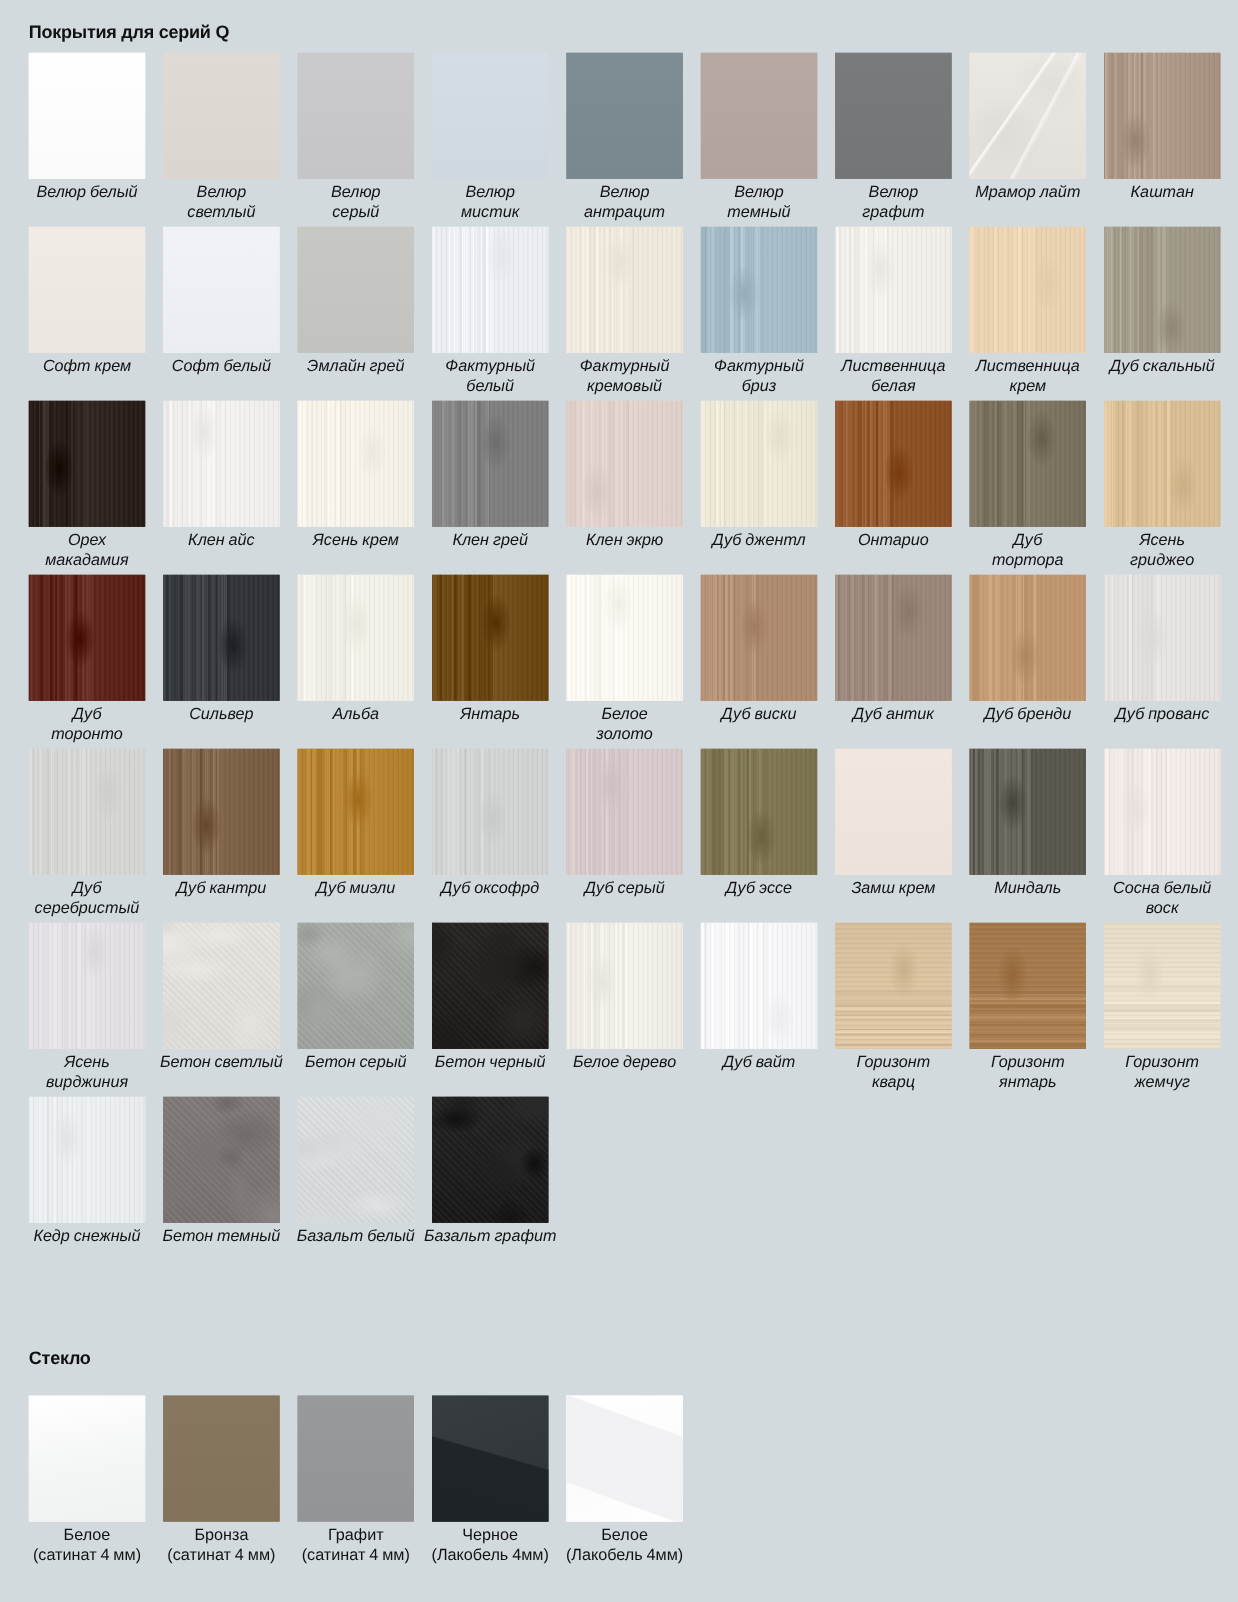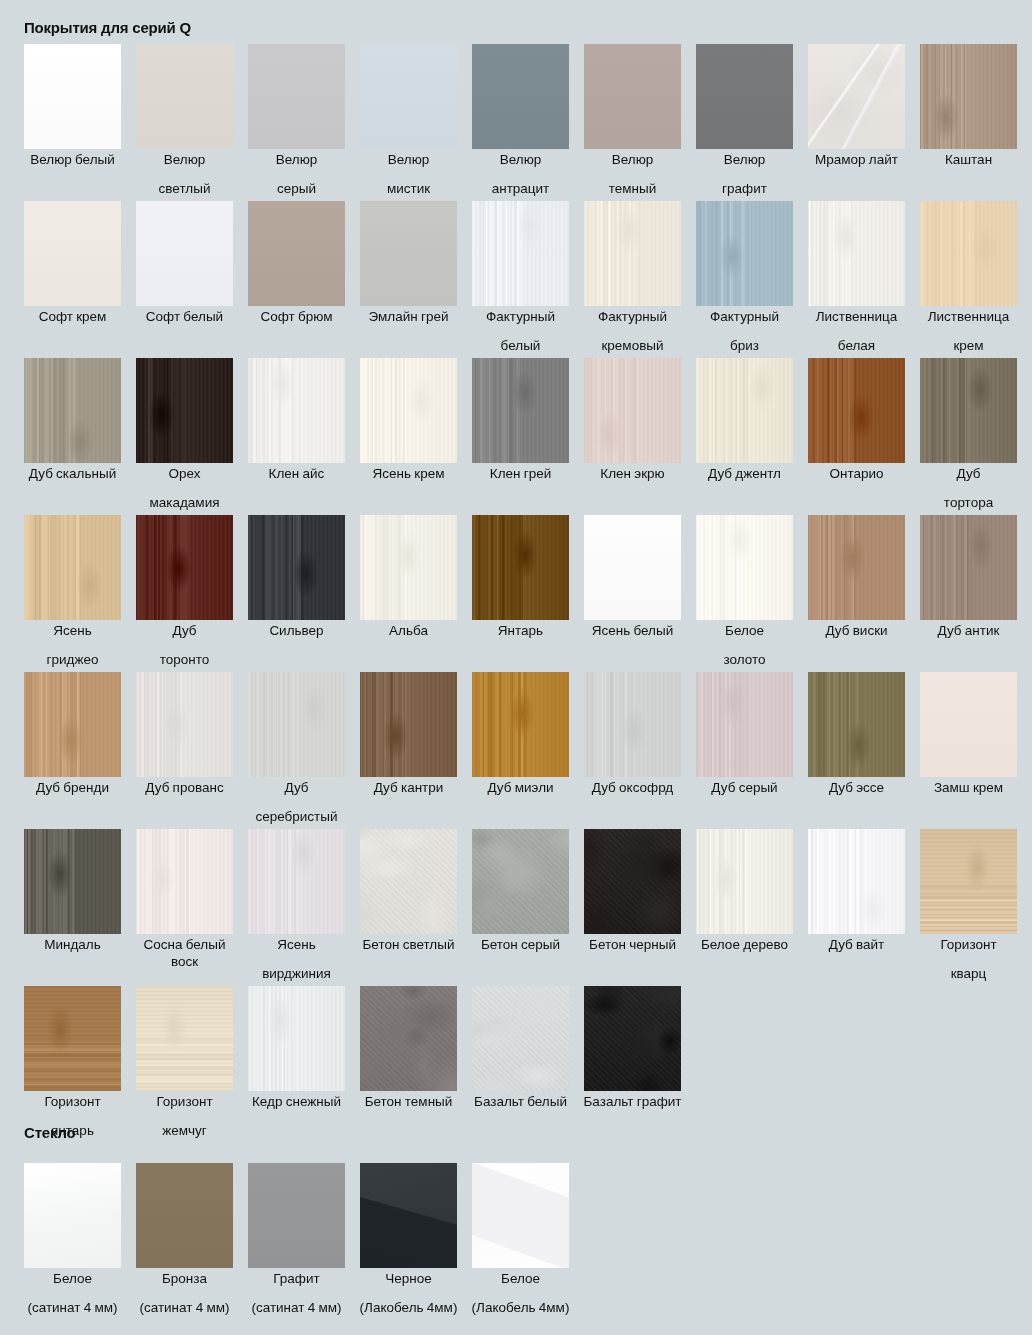--- a/index.html
+++ b/index.html
@@ -55,25 +55,26 @@
     font-size:13.5px;
     line-height:16.5px;
     text-align:center;
     color:#121212;
     margin-top:3px;
     margin-bottom:4px;
     width:112px;
     word-spacing:-0.5px;
   }
   .glass .swatch-label{width:116px;}
-  .label-sub{display:block;margin-top:12px;}
+  .label-sub{display:block;}
 
   
   #grid-coatings{
     row-gap:0px;
+    font-style:italic;
   }
 </style>
 </head>
 <body>
 
 <div class="page">
 
   <h2 class="section-title" id="title-coatings">Покрытия для серий Q</h2>
 
   <div class="grid" id="grid-coatings">
@@ -115,24 +116,20 @@
       </div>
       <div class="swatch-cell">
         <span class="swatch" style="background-color: rgb(238, 234, 227); background-image: linear-gradient(rgb(240, 236, 229), rgb(235, 231, 224));"></span>
         <div class="swatch-label">Софт крем</div>
       </div>
       <div class="swatch-cell">
         <span class="swatch" style="background-color: rgb(238, 240, 245); background-image: linear-gradient(rgb(240, 242, 247), rgb(235, 237, 242));"></span>
         <div class="swatch-label">Софт белый</div>
       </div>
       <div class="swatch-cell">
-        <span class="swatch" style="background-color: rgb(179, 165, 153); background-image: linear-gradient(rgb(181, 167, 155), rgb(176, 162, 150));"></span>
-        <div class="swatch-label">Софт брюм</div>
-      </div>
-      <div class="swatch-cell">
         <span class="swatch" style="background-color: rgb(197, 197, 194); background-image: linear-gradient(rgb(199, 199, 196), rgb(194, 194, 191));"></span>
         <div class="swatch-label">Эмлайн грей</div>
       </div>
       <div class="swatch-cell">
         <span class="swatch" style="background-color: rgb(238, 242, 246); background-image: radial-gradient(18% 32% at 60% 23%, rgb(227, 231, 235) 0%, rgba(0, 0, 0, 0) 72%), repeating-linear-gradient(90deg, rgba(0, 0, 0, 0.043) 0px, rgba(255, 255, 255, 0.05) 1px, rgba(0, 0, 0, 0) 3px, rgba(0, 0, 0, 0.05) 4px), linear-gradient(90deg, rgb(243, 247, 251) 0%, rgb(240, 244, 248) 2.7%, rgb(235, 239, 243) 2.7%, rgb(237, 241, 245) 3.6%, rgb(237, 241, 245) 3.6%, rgb(238, 242, 246) 6.8%, rgb(233, 237, 241) 6.8%, rgb(236, 240, 244) 8.5%, rgb(232, 236, 240) 8.5%, rgb(236, 240, 244) 11.8%, rgb(232, 236, 240) 11.8%, rgb(236, 240, 244) 13%, rgb(233, 237, 241) 13%, rgb(236, 240, 244) 14.9%, rgb(247, 251, 255) 14.9%, rgb(242, 246, 250) 16.8%, rgb(235, 239, 243) 16.8%, rgb(237, 241, 245) 19%, rgb(245, 249, 253) 19%, rgb(241, 245, 249) 22.3%, rgb(233, 237, 241) 22.3%, rgb(236, 240, 244) 23.8%, rgb(229, 233, 237) 23.8%, rgb(234, 238, 242) 25.9%, rgb(243, 247, 251) 25.9%, rgb(240, 244, 248) 27.2%, rgb(247, 251, 255) 27.2%, rgb(242, 246, 250) 30.6%, rgb(236, 240, 244) 30.6%, rgb(237, 241, 245) 33.9%, rgb(238, 242, 246) 33.9%, rgb(238, 242, 246) 35.3%, rgb(247, 251, 255) 35.3%, rgb(242, 246, 250) 36.2%, rgb(240, 244, 248) 36.2%, rgb(239, 243, 247) 38.9%, rgb(231, 235, 239) 38.9%, rgb(235, 239, 243) 41.1%, rgb(243, 247, 251) 41.1%, rgb(240, 244, 248) 43.3%, rgb(229, 233, 237) 43.3%, rgb(234, 238, 242) 46.8%, rgb(249, 253, 255) 46.8%, rgb(242, 246, 250) 48.9%, rgb(244, 248, 252) 48.9%, rgb(240, 244, 248) 51.8%, rgb(239, 243, 247) 51.8%, rgb(239, 243, 247) 53.7%, rgb(236, 240, 244) 53.7%, rgb(237, 241, 245) 55.9%, rgb(232, 236, 240) 55.9%, rgb(236, 240, 244) 58%, rgb(235, 239, 243) 100%);"></span>
         <div class="swatch-label">Фактурный<span class="label-sub">белый</span></div>
       </div>
       <div class="swatch-cell">
         <span class="swatch" style="background-color: rgb(242, 236, 224); background-image: radial-gradient(18% 32% at 46% 28%, rgb(231, 225, 213) 0%, rgba(0, 0, 0, 0) 72%), repeating-linear-gradient(90deg, rgba(0, 0, 0, 0.043) 0px, rgba(255, 255, 255, 0.05) 1px, rgba(0, 0, 0, 0) 3px, rgba(0, 0, 0, 0.05) 4px), linear-gradient(90deg, rgb(242, 236, 224) 0%, rgb(242, 236, 224) 1.9%, rgb(247, 241, 229) 1.9%, rgb(244, 238, 226) 3%, rgb(240, 234, 222) 3%, rgb(241, 235, 223) 6.1%, rgb(243, 237, 225) 6.1%, rgb(242, 236, 224) 7.4%, rgb(244, 238, 226) 7.4%, rgb(243, 237, 225) 10.8%, rgb(238, 232, 220) 10.8%, rgb(240, 234, 222) 13.1%, rgb(249, 243, 231) 13.1%, rgb(245, 239, 227) 14.5%, rgb(245, 239, 227) 14.5%, rgb(243, 237, 225) 16.2%, rgb(250, 244, 232) 16.2%, rgb(245, 239, 227) 19.2%, rgb(235, 229, 217) 19.2%, rgb(239, 233, 221) 22.5%, rgb(234, 228, 216) 22.5%, rgb(239, 233, 221) 25.2%, rgb(253, 247, 235) 25.2%, rgb(246, 240, 228) 27.7%, rgb(241, 235, 223) 27.7%, rgb(242, 236, 224) 31.1%, rgb(236, 230, 218) 31.1%, rgb(240, 234, 222) 33.6%, rgb(250, 244, 232) 33.6%, rgb(245, 239, 227) 34.8%, rgb(243, 237, 225) 34.8%, rgb(242, 236, 224) 37.6%, rgb(234, 228, 216) 37.6%, rgb(239, 233, 221) 39.3%, rgb(247, 241, 229) 39.3%, rgb(244, 238, 226) 40.9%, rgb(241, 235, 223) 40.9%, rgb(242, 236, 224) 42.7%, rgb(234, 228, 216) 42.7%, rgb(239, 233, 221) 44.6%, rgb(246, 240, 228) 44.6%, rgb(244, 238, 226) 46%, rgb(247, 241, 229) 46%, rgb(244, 238, 226) 48.9%, rgb(241, 235, 223) 48.9%, rgb(241, 235, 223) 51.7%, rgb(245, 239, 227) 51.7%, rgb(243, 237, 225) 54.3%, rgb(236, 230, 218) 54.3%, rgb(239, 233, 221) 56.5%, rgb(234, 228, 216) 56.5%, rgb(239, 233, 221) 58.6%, rgb(239, 233, 221) 100%);"></span>
         <div class="swatch-label">Фактурный<span class="label-sub">кремовый</span></div>
@@ -199,24 +196,20 @@
       </div>
       <div class="swatch-cell">
         <span class="swatch" style="background-color: rgb(243, 241, 232); background-image: radial-gradient(18% 32% at 50% 39%, rgb(232, 230, 221) 0%, rgba(0, 0, 0, 0) 72%), repeating-linear-gradient(90deg, rgba(0, 0, 0, 0.043) 0px, rgba(255, 255, 255, 0.05) 1px, rgba(0, 0, 0, 0) 3px, rgba(0, 0, 0, 0.05) 4px), linear-gradient(90deg, rgb(244, 242, 233) 0%, rgb(243, 241, 232) 2.1%, rgb(235, 233, 224) 2.1%, rgb(240, 238, 229) 3.7%, rgb(244, 242, 233) 3.7%, rgb(243, 241, 232) 5.3%, rgb(253, 251, 242) 5.3%, rgb(247, 245, 236) 6.8%, rgb(251, 249, 240) 6.8%, rgb(246, 244, 235) 9.2%, rgb(247, 245, 236) 9.2%, rgb(244, 242, 233) 11.8%, rgb(249, 247, 238) 11.8%, rgb(245, 243, 234) 14.9%, rgb(242, 240, 231) 14.9%, rgb(243, 241, 232) 18.3%, rgb(242, 240, 231) 18.3%, rgb(243, 241, 232) 19.7%, rgb(242, 240, 231) 19.7%, rgb(243, 241, 232) 22.7%, rgb(237, 235, 226) 22.7%, rgb(241, 239, 230) 25.7%, rgb(235, 233, 224) 25.7%, rgb(240, 238, 229) 28.9%, rgb(241, 239, 230) 28.9%, rgb(242, 240, 231) 29.9%, rgb(241, 239, 230) 29.9%, rgb(242, 240, 231) 31.5%, rgb(242, 240, 231) 31.5%, rgb(242, 240, 231) 32.7%, rgb(251, 249, 240) 32.7%, rgb(246, 244, 235) 34.3%, rgb(240, 238, 229) 34.3%, rgb(242, 240, 231) 36%, rgb(245, 243, 234) 36%, rgb(244, 242, 233) 38%, rgb(235, 233, 224) 38%, rgb(240, 238, 229) 39.4%, rgb(236, 234, 225) 39.4%, rgb(240, 238, 229) 42.3%, rgb(244, 242, 233) 42.3%, rgb(244, 242, 233) 43.9%, rgb(243, 241, 232) 43.9%, rgb(243, 241, 232) 45.9%, rgb(250, 248, 239) 45.9%, rgb(246, 244, 235) 46.7%, rgb(254, 252, 243) 46.7%, rgb(247, 245, 236) 47.9%, rgb(246, 244, 235) 47.9%, rgb(244, 242, 233) 49.8%, rgb(249, 247, 238) 49.8%, rgb(245, 243, 234) 50.8%, rgb(240, 238, 229) 100%);"></span>
         <div class="swatch-label">Альба</div>
       </div>
       <div class="swatch-cell">
         <span class="swatch" style="background-color: rgb(107, 71, 18); background-image: radial-gradient(18% 32% at 55% 38%, rgb(83, 47, 0) 0%, rgba(0, 0, 0, 0) 72%), repeating-linear-gradient(90deg, rgba(0, 0, 0, 0.043) 0px, rgba(255, 255, 255, 0.05) 1px, rgba(0, 0, 0, 0) 3px, rgba(0, 0, 0, 0.05) 4px), linear-gradient(90deg, rgb(114, 78, 25) 0%, rgb(110, 74, 21) 2.4%, rgb(126, 90, 37) 2.4%, rgb(115, 79, 26) 4%, rgb(100, 64, 11) 4%, rgb(104, 68, 15) 5.3%, rgb(104, 68, 15) 5.3%, rgb(106, 70, 17) 6.2%, rgb(96, 60, 7) 6.2%, rgb(102, 66, 13) 7.1%, rgb(92, 56, 3) 7.1%, rgb(101, 65, 12) 8.9%, rgb(109, 73, 20) 8.9%, rgb(108, 72, 19) 10.5%, rgb(107, 71, 18) 10.5%, rgb(107, 71, 18) 13.7%, rgb(105, 69, 16) 13.7%, rgb(106, 70, 17) 16.3%, rgb(119, 83, 30) 16.3%, rgb(112, 76, 23) 19.1%, rgb(91, 55, 2) 19.1%, rgb(101, 65, 12) 22.4%, rgb(116, 80, 27) 22.4%, rgb(111, 75, 22) 25.4%, rgb(128, 92, 39) 25.4%, rgb(116, 80, 27) 27.8%, rgb(107, 71, 18) 27.8%, rgb(107, 71, 18) 29.2%, rgb(96, 60, 7) 29.2%, rgb(102, 66, 13) 31.1%, rgb(87, 51, 0) 31.1%, rgb(99, 63, 10) 34.5%, rgb(110, 74, 21) 34.5%, rgb(108, 72, 19) 37.1%, rgb(104, 68, 15) 37.1%, rgb(106, 70, 17) 38.9%, rgb(108, 72, 19) 38.9%, rgb(107, 71, 18) 40.4%, rgb(96, 60, 7) 40.4%, rgb(103, 67, 14) 42%, rgb(94, 58, 5) 42%, rgb(102, 66, 13) 43.9%, rgb(110, 74, 21) 43.9%, rgb(108, 72, 19) 44.9%, rgb(98, 62, 9) 44.9%, rgb(104, 68, 15) 48%, rgb(94, 58, 5) 48%, rgb(102, 66, 13) 49.6%, rgb(97, 61, 8) 49.6%, rgb(103, 67, 14) 52.5%, rgb(129, 93, 40) 52.5%, rgb(116, 80, 27) 54%, rgb(100, 64, 11) 100%);"></span>
         <div class="swatch-label">Янтарь</div>
       </div>
       <div class="swatch-cell">
-        <span class="swatch" style="background-color: rgb(251, 251, 251); background-image: linear-gradient(rgb(253, 253, 253), rgb(248, 248, 248));"></span>
-        <div class="swatch-label">Ясень белый</div>
-      </div>
-      <div class="swatch-cell">
         <span class="swatch" style="background-color: rgb(251, 248, 242); background-image: radial-gradient(18% 32% at 45% 23%, rgb(240, 237, 231) 0%, rgba(0, 0, 0, 0) 72%), repeating-linear-gradient(90deg, rgba(0, 0, 0, 0.043) 0px, rgba(255, 255, 255, 0.05) 1px, rgba(0, 0, 0, 0) 3px, rgba(0, 0, 0, 0.05) 4px), linear-gradient(90deg, rgb(250, 247, 241) 0%, rgb(251, 248, 242) 1.8%, rgb(255, 255, 253) 1.8%, rgb(255, 252, 246) 2.7%, rgb(255, 255, 253) 2.7%, rgb(255, 252, 246) 4.3%, rgb(254, 251, 245) 4.3%, rgb(252, 249, 243) 5.5%, rgb(255, 253, 247) 5.5%, rgb(253, 250, 244) 8.2%, rgb(252, 249, 243) 8.2%, rgb(251, 248, 242) 10.5%, rgb(255, 255, 251) 10.5%, rgb(254, 251, 245) 12.6%, rgb(255, 255, 253) 12.6%, rgb(255, 252, 246) 14%, rgb(255, 253, 247) 14%, rgb(253, 250, 244) 16.2%, rgb(251, 248, 242) 16.2%, rgb(251, 248, 242) 18.1%, rgb(255, 255, 251) 18.1%, rgb(255, 252, 246) 21.4%, rgb(251, 248, 242) 21.4%, rgb(251, 248, 242) 24.2%, rgb(255, 252, 246) 24.2%, rgb(252, 249, 243) 25.2%, rgb(247, 244, 238) 25.2%, rgb(249, 246, 240) 27%, rgb(244, 241, 235) 27%, rgb(248, 245, 239) 28%, rgb(248, 245, 239) 28%, rgb(250, 247, 241) 28.8%, rgb(246, 243, 237) 28.8%, rgb(249, 246, 240) 30.2%, rgb(252, 249, 243) 30.2%, rgb(251, 248, 242) 31.8%, rgb(255, 254, 248) 31.8%, rgb(254, 251, 245) 32.6%, rgb(255, 255, 252) 32.6%, rgb(255, 252, 246) 34.1%, rgb(255, 252, 246) 34.1%, rgb(252, 249, 243) 36.4%, rgb(255, 255, 250) 36.4%, rgb(254, 251, 245) 39.6%, rgb(246, 243, 237) 39.6%, rgb(249, 246, 240) 41%, rgb(255, 255, 250) 41%, rgb(254, 251, 245) 41.8%, rgb(255, 255, 249) 41.8%, rgb(254, 251, 245) 45.1%, rgb(255, 255, 251) 45.1%, rgb(255, 252, 246) 47.6%, rgb(248, 245, 239) 100%);"></span>
         <div class="swatch-label">Белое<span class="label-sub">золото</span></div>
       </div>
       <div class="swatch-cell">
         <span class="swatch" style="background-color: rgb(179, 143, 115); background-image: radial-gradient(18% 32% at 46% 41%, rgb(159, 123, 95) 0%, rgba(0, 0, 0, 0) 72%), repeating-linear-gradient(90deg, rgba(0, 0, 0, 0.043) 0px, rgba(255, 255, 255, 0.05) 1px, rgba(0, 0, 0, 0) 3px, rgba(0, 0, 0, 0.05) 4px), linear-gradient(90deg, rgb(178, 142, 114) 0%, rgb(178, 142, 114) 1.9%, rgb(186, 150, 122) 1.9%, rgb(182, 146, 118) 3.6%, rgb(181, 145, 117) 3.6%, rgb(180, 144, 116) 6.4%, rgb(177, 141, 113) 6.4%, rgb(178, 142, 114) 7.4%, rgb(191, 155, 127) 7.4%, rgb(184, 148, 120) 9.3%, rgb(168, 132, 104) 9.3%, rgb(175, 139, 111) 10.4%, rgb(193, 157, 129) 10.4%, rgb(185, 149, 121) 12.5%, rgb(198, 162, 134) 12.5%, rgb(186, 150, 122) 13.5%, rgb(167, 131, 103) 13.5%, rgb(174, 138, 110) 15.8%, rgb(199, 163, 135) 15.8%, rgb(187, 151, 123) 17.4%, rgb(177, 141, 113) 17.4%, rgb(178, 142, 114) 19%, rgb(164, 128, 100) 19%, rgb(173, 137, 109) 20.6%, rgb(195, 159, 131) 20.6%, rgb(185, 149, 121) 23.4%, rgb(173, 137, 109) 23.4%, rgb(176, 140, 112) 24.8%, rgb(193, 157, 129) 24.8%, rgb(185, 149, 121) 27.6%, rgb(178, 142, 114) 27.6%, rgb(179, 143, 115) 28.6%, rgb(167, 131, 103) 28.6%, rgb(174, 138, 110) 30.6%, rgb(176, 140, 112) 30.6%, rgb(178, 142, 114) 32.4%, rgb(178, 142, 114) 32.4%, rgb(178, 142, 114) 35.8%, rgb(182, 146, 118) 35.8%, rgb(180, 144, 116) 37.6%, rgb(165, 129, 101) 37.6%, rgb(173, 137, 109) 40.5%, rgb(176, 140, 112) 40.5%, rgb(178, 142, 114) 42.1%, rgb(172, 136, 108) 42.1%, rgb(176, 140, 112) 44.4%, rgb(190, 154, 126) 44.4%, rgb(184, 148, 120) 45.5%, rgb(191, 155, 127) 45.5%, rgb(184, 148, 120) 47.5%, rgb(167, 131, 103) 47.5%, rgb(174, 138, 110) 50.2%, rgb(174, 138, 110) 100%);"></span>
         <div class="swatch-label">Дуб виски</div>
       </div>
       <div class="swatch-cell">
         <span class="swatch" style="background-color: rgb(159, 139, 126); background-image: radial-gradient(18% 32% at 63% 29%, rgb(139, 119, 106) 0%, rgba(0, 0, 0, 0) 72%), repeating-linear-gradient(90deg, rgba(0, 0, 0, 0.043) 0px, rgba(255, 255, 255, 0.05) 1px, rgba(0, 0, 0, 0) 3px, rgba(0, 0, 0, 0.05) 4px), linear-gradient(90deg, rgb(170, 150, 137) 0%, rgb(163, 143, 130) 2.8%, rgb(147, 127, 114) 2.8%, rgb(154, 134, 121) 4%, rgb(158, 138, 125) 4%, rgb(158, 138, 125) 6.6%, rgb(161, 141, 128) 6.6%, rgb(160, 140, 127) 8%, rgb(166, 146, 133) 8%, rgb(162, 142, 129) 8.8%, rgb(164, 144, 131) 8.8%, rgb(161, 141, 128) 10%, rgb(148, 128, 115) 10%, rgb(154, 134, 121) 12.1%, rgb(153, 133, 120) 12.1%, rgb(157, 137, 124) 14.4%, rgb(172, 152, 139) 14.4%, rgb(164, 144, 131) 16.2%, rgb(155, 135, 122) 16.2%, rgb(157, 137, 124) 17.1%, rgb(148, 128, 115) 17.1%, rgb(155, 135, 122) 19.5%, rgb(168, 148, 135) 19.5%, rgb(162, 142, 129) 21.1%, rgb(146, 126, 113) 21.1%, rgb(154, 134, 121) 22.7%, rgb(144, 124, 111) 22.7%, rgb(153, 133, 120) 25.3%, rgb(162, 142, 129) 25.3%, rgb(160, 140, 127) 28.1%, rgb(152, 132, 119) 28.1%, rgb(156, 136, 123) 30%, rgb(147, 127, 114) 30%, rgb(154, 134, 121) 31.6%, rgb(162, 142, 129) 31.6%, rgb(160, 140, 127) 34.6%, rgb(171, 151, 138) 34.6%, rgb(164, 144, 131) 37.6%, rgb(145, 125, 112) 37.6%, rgb(154, 134, 121) 39.7%, rgb(161, 141, 128) 39.7%, rgb(160, 140, 127) 40.9%, rgb(153, 133, 120) 40.9%, rgb(156, 136, 123) 42.1%, rgb(143, 123, 110) 42.1%, rgb(153, 133, 120) 45.2%, rgb(166, 146, 133) 45.2%, rgb(162, 142, 129) 47.2%, rgb(165, 145, 132) 47.2%, rgb(161, 141, 128) 48.8%, rgb(143, 123, 110) 48.8%, rgb(153, 133, 120) 51.9%, rgb(154, 134, 121) 100%);"></span>
         <div class="swatch-label">Дуб антик</div>

